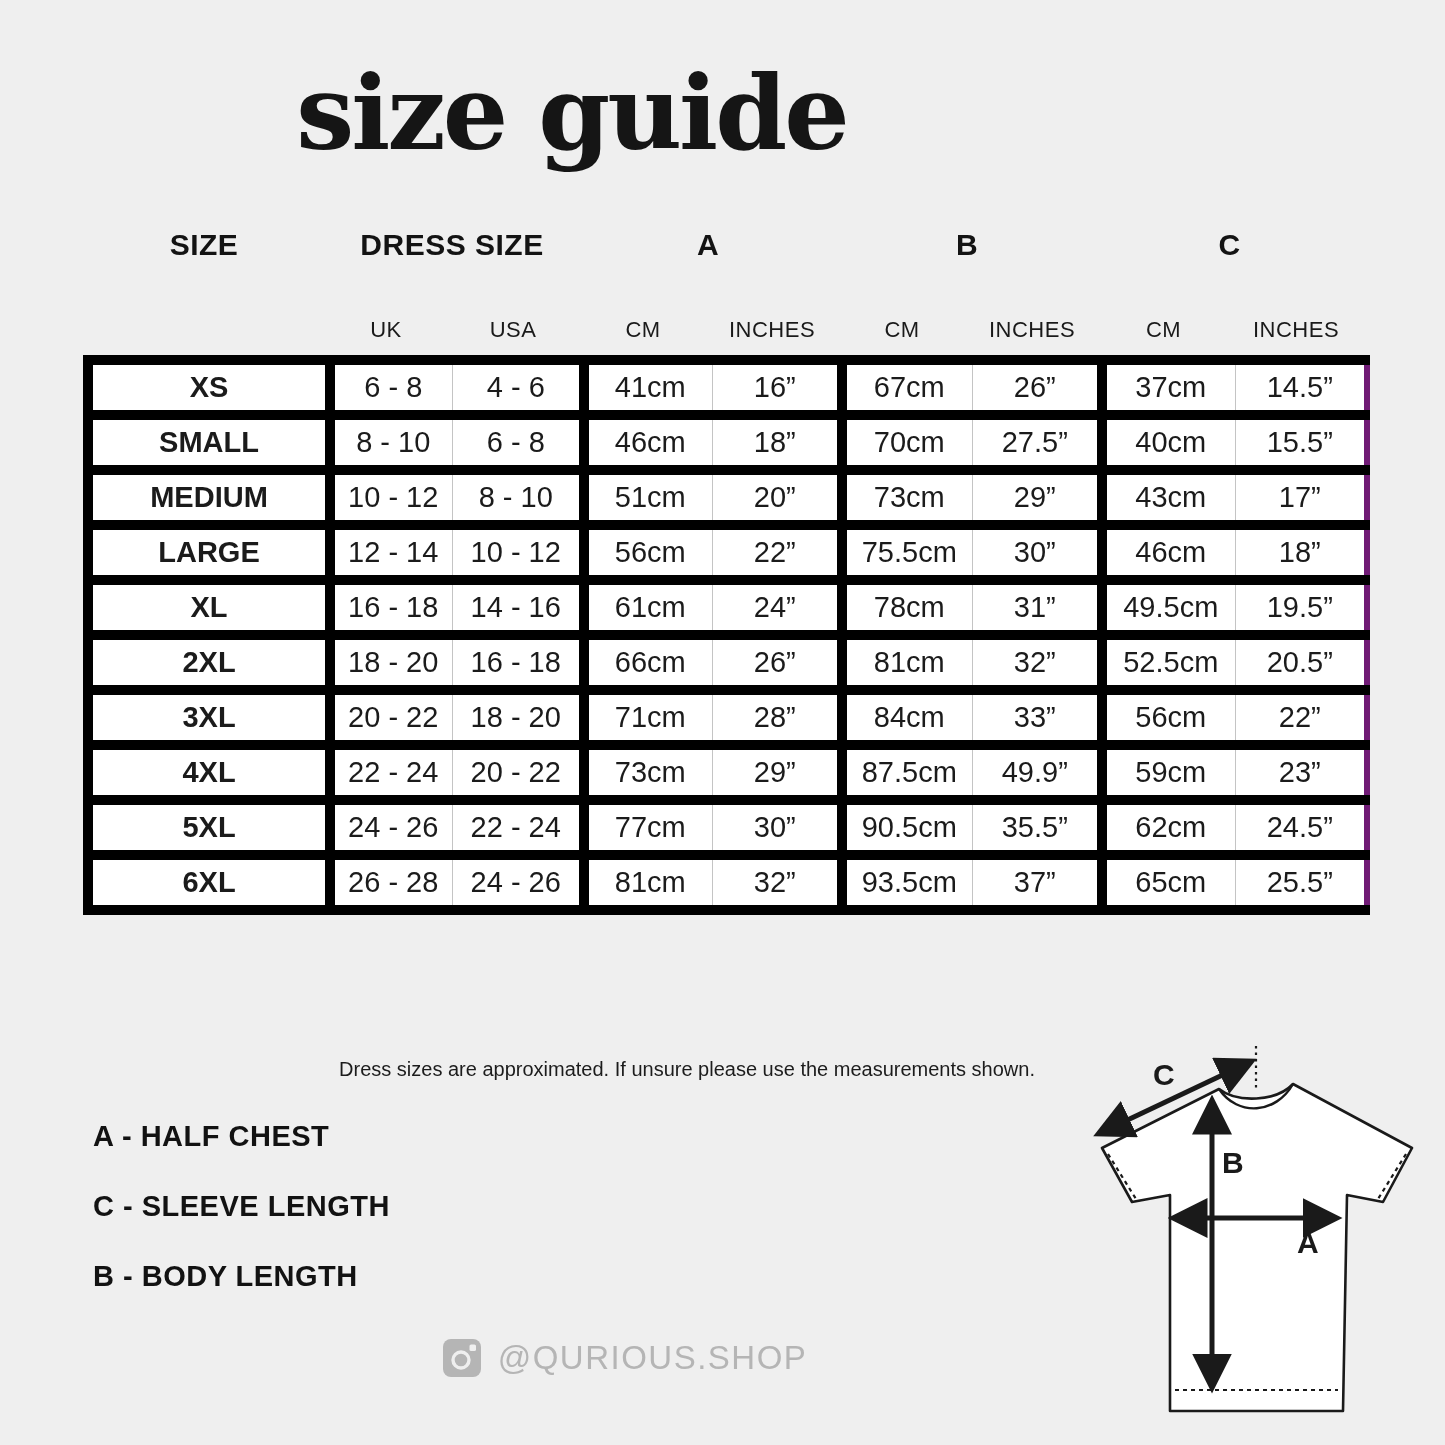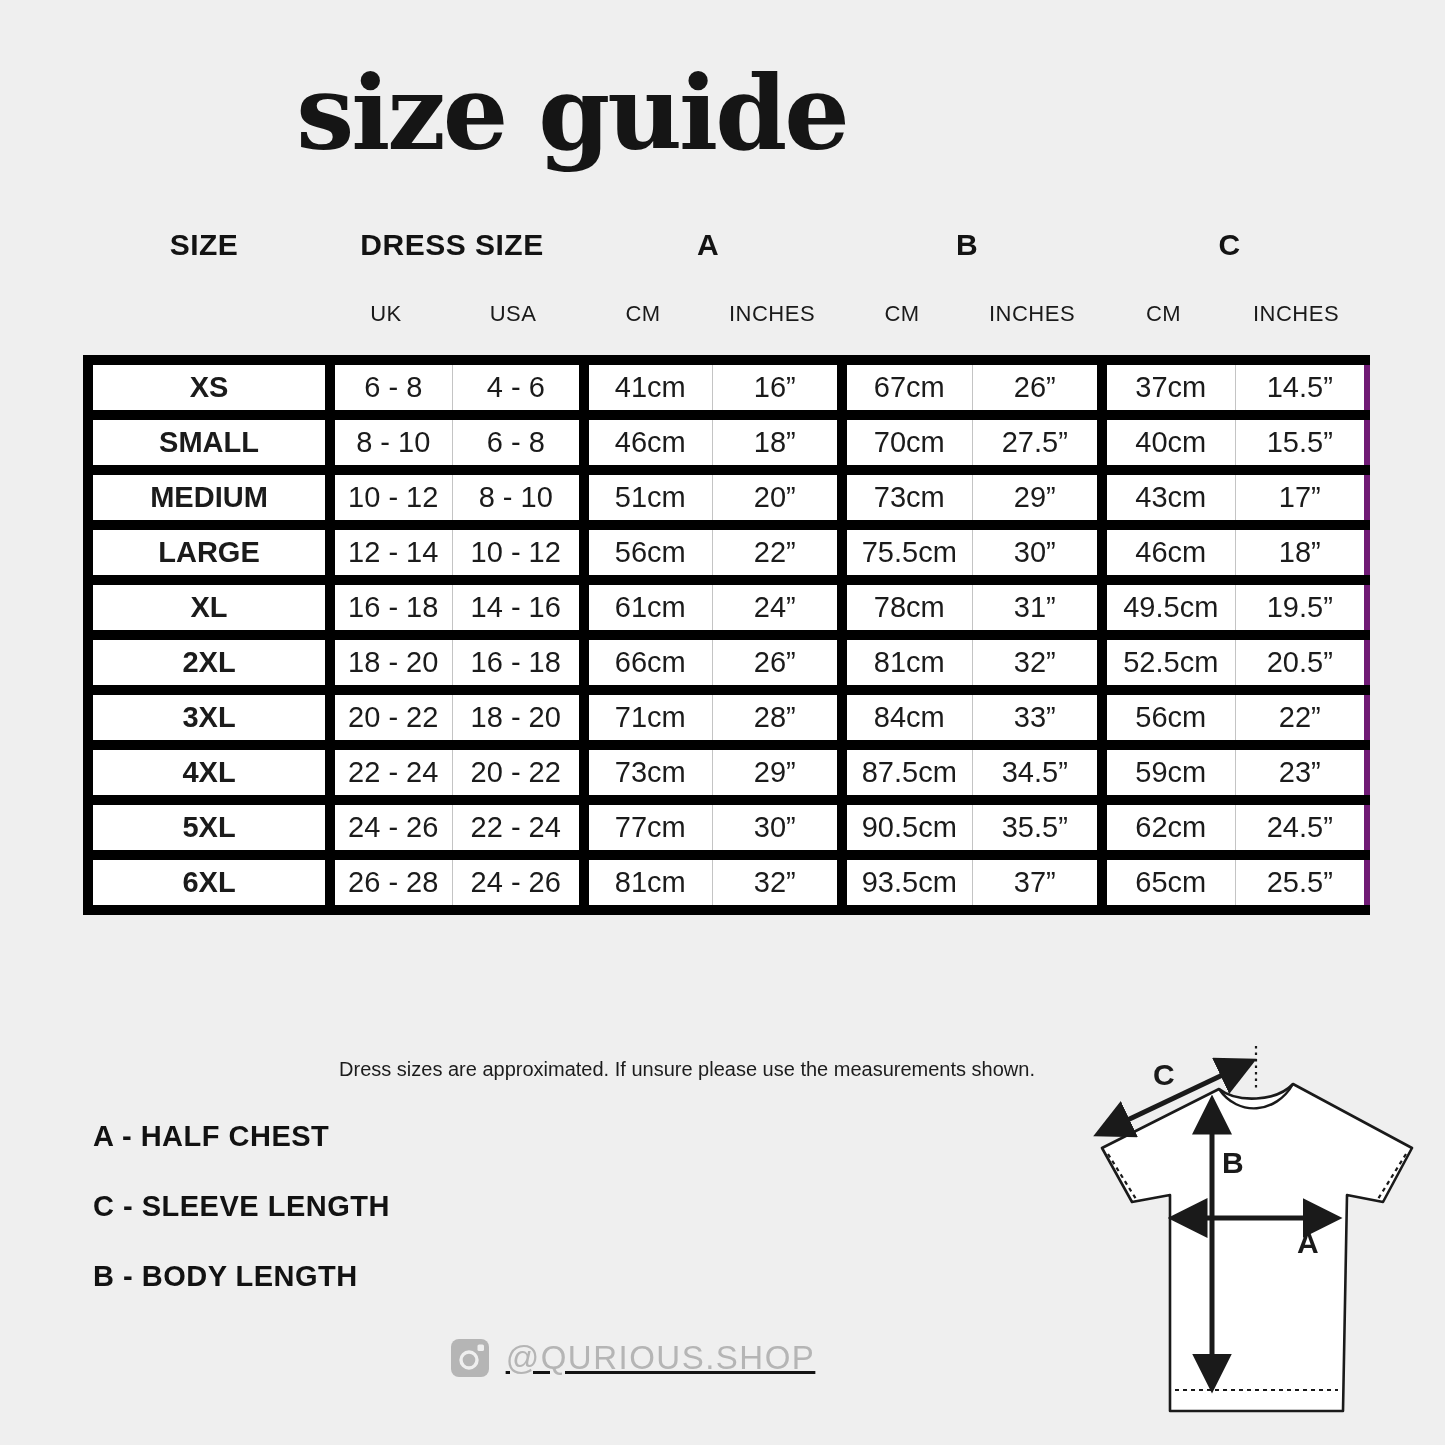--- a/index.html
+++ b/index.html
@@ -42,20 +42,21 @@
   .gh-size  { grid-column: 1; }
   .gh-dress { grid-column: 2 / span 2; }
   .gh-a     { grid-column: 4 / span 2; }
   .gh-b     { grid-column: 6 / span 2; }
   .gh-c     { grid-column: 8 / span 2; }
   .sh {
     text-align: center;
     font-size: 22px;
     letter-spacing: 0.5px;
     color: #1a1a1a;
+    margin-top: 16px;
   }
   .sh-uk   { grid-column: 2; }
   .sh-usa  { grid-column: 3; }
   .sh-acm  { grid-column: 4; }
   .sh-ain  { grid-column: 5; }
   .sh-bcm  { grid-column: 6; }
   .sh-bin  { grid-column: 7; }
   .sh-ccm  { grid-column: 8; }
   .sh-cin  { grid-column: 9; }
 
@@ -100,27 +101,26 @@
   .legend-item {
     font-weight: bold;
     font-size: 29px;
     letter-spacing: 0.5px;
     margin-bottom: 37px;
     color: #121212;
   }
 
   .social {
     position: absolute;
-    top: 1338px; left: 8px;
+    top: 1338px; left: 0;
     width: 1249px;
     display: flex;
     justify-content: center;
     align-items: center;
     gap: 16px;
-    text-decoration: underline;
   }
   .social-handle {
     font-size: 33px;
     letter-spacing: 1.5px;
     color: #b5b5b5;
   }
 
   .tshirt-wrap {
     position: absolute;
     left: 1050px; top: 1038px;
@@ -247,21 +247,21 @@
       <td class="gs">56cm</td>
       <td class="tl">22”</td>
     </tr>
     <tr>
       <td class="c-size">4XL</td>
       <td class="gs">22 - 24</td>
       <td class="tl">20 - 22</td>
       <td class="gs">73cm</td>
       <td class="tl">29”</td>
       <td class="gs">87.5cm</td>
-      <td class="tl">34.5”</td>
+      <td class="tl">49.9”</td>
       <td class="gs">59cm</td>
       <td class="tl">23”</td>
     </tr>
     <tr>
       <td class="c-size">5XL</td>
       <td class="gs">24 - 26</td>
       <td class="tl">22 - 24</td>
       <td class="gs">77cm</td>
       <td class="tl">30”</td>
       <td class="gs">90.5cm</td>

